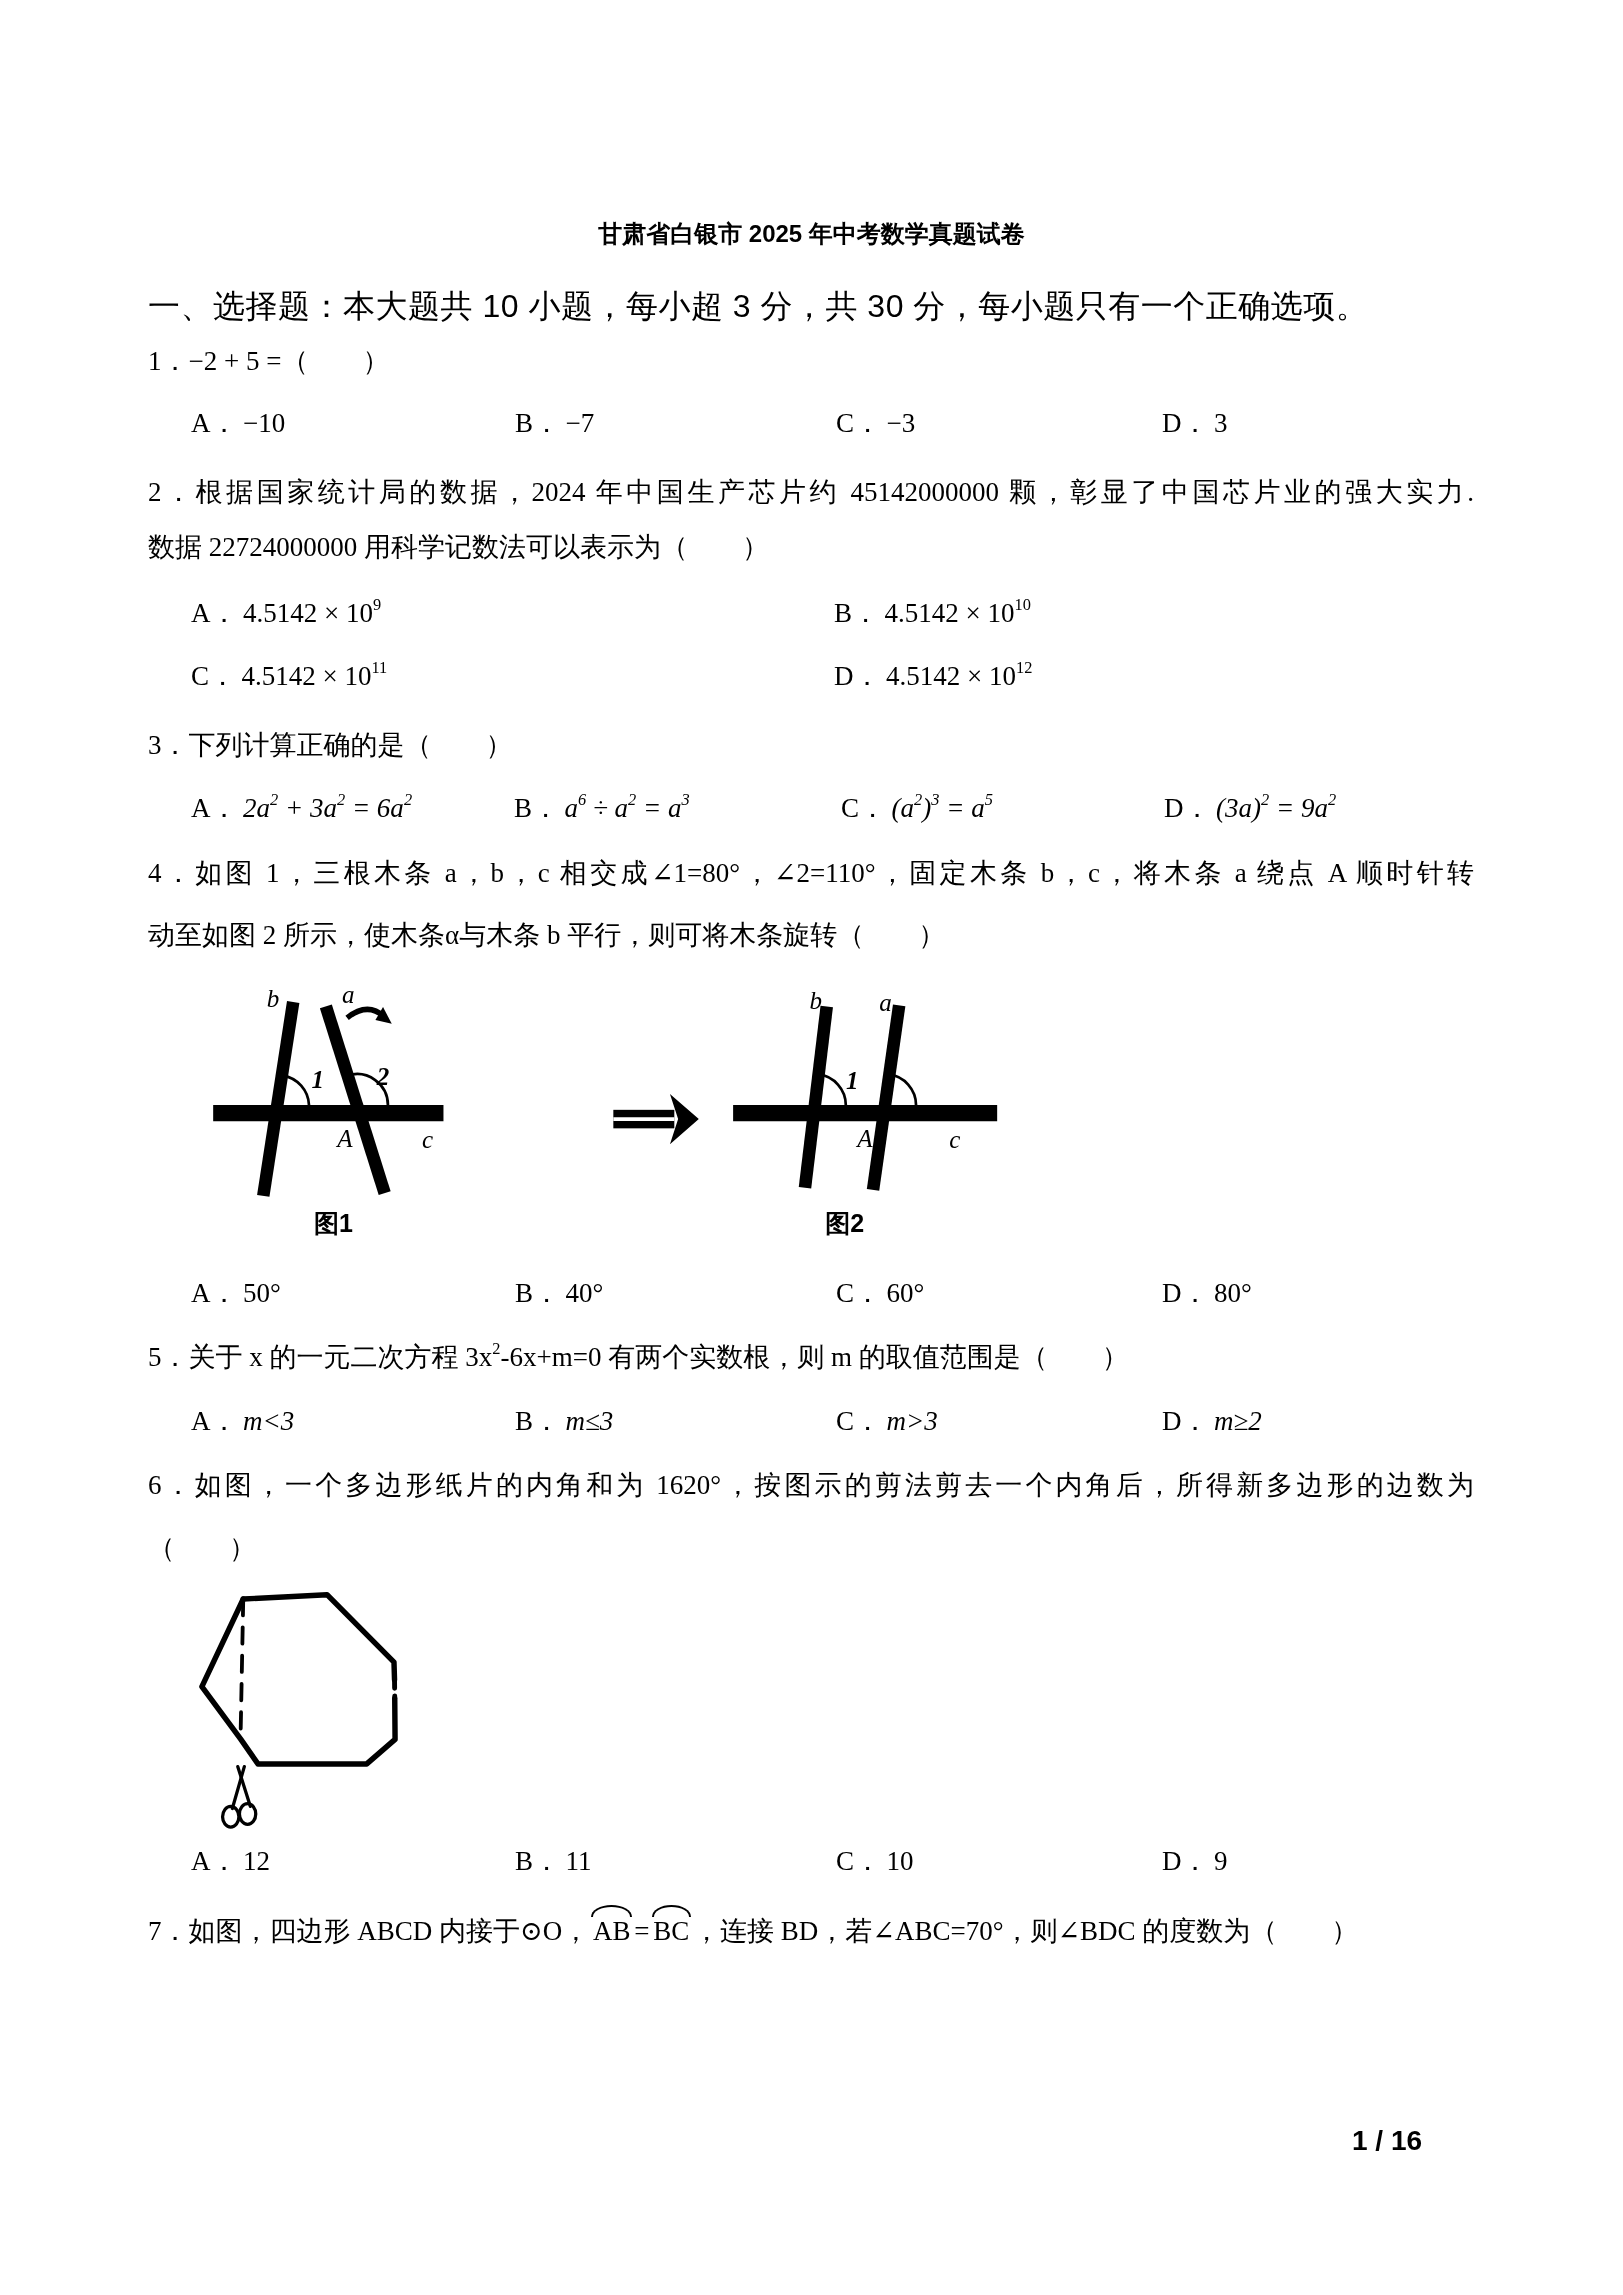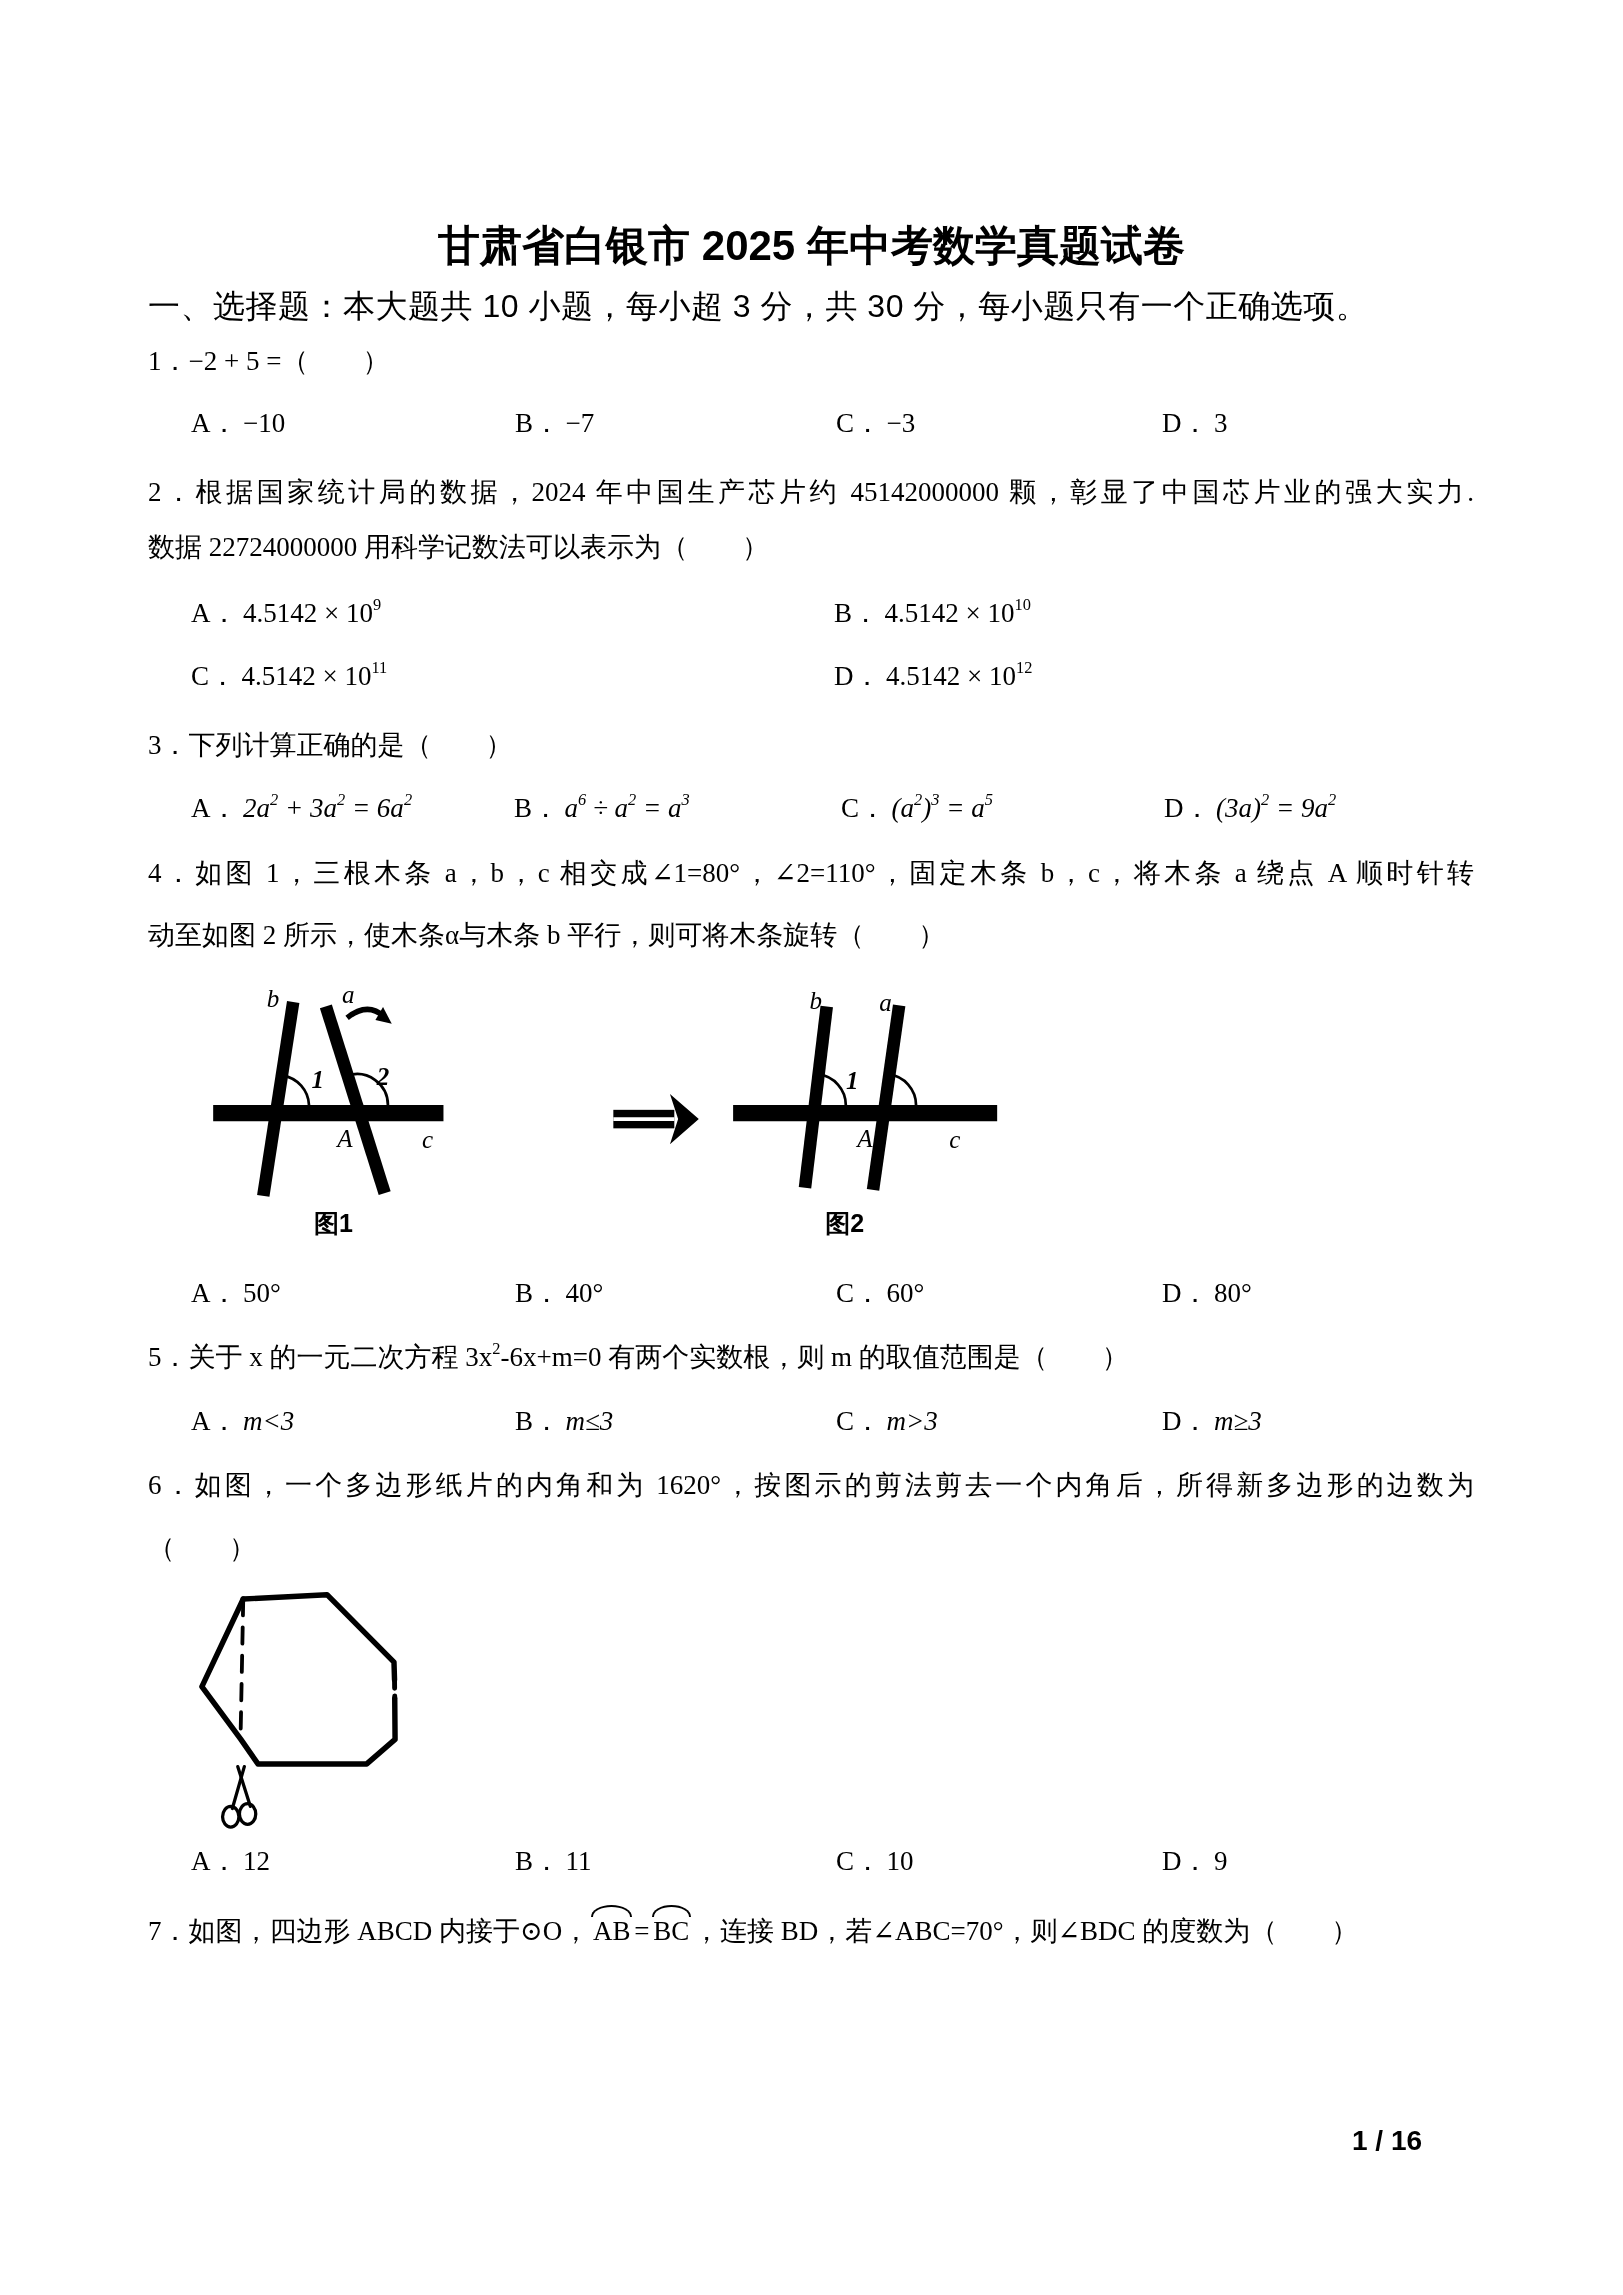--- a/index.html
+++ b/index.html
@@ -1,21 +1,21 @@
 <!DOCTYPE html>
 <html style="font-size:8.7px"><head>
 <meta charset="utf-8">
 <style>
   html,body{margin:0;padding:0}
   body{width:1623px;height:2295px;position:relative;background:#ffffff;color:#000;
        font-family:"Liberation Serif","DejaVu Serif",serif;}
   .abs{position:absolute;white-space:nowrap}
   .t50{font-size:27px;line-height:35px}
   .title{font-family:"Liberation Sans","DejaVu Sans",sans-serif;font-weight:bold;
-         font-size:42px;width:100%;text-align:center;left:0;top:218px}
+         font-size:24px;width:100%;text-align:center;left:0;top:218px}
   .heading{font-family:"Liberation Sans","DejaVu Sans",sans-serif;font-weight:normal;
            font-size:32px;letter-spacing:0.5px;left:148px;top:285px}
   .justify{white-space:normal;width:1326px;text-align:justify;text-align-last:justify}
   .opt-label{margin-right:5.5px}
   sup{font-size:16.4px;line-height:0;vertical-align:12px}
   .math{font-style:italic}
   .arc{position:relative;display:inline-block;padding:0 1.6px;margin:0 2.2px}
   .arc::before{content:"";position:absolute;left:0;right:0;top:-8.7px;height:9.8px;
                border-top:2.2px solid #000;border-left:2.2px solid #000;border-right:2.2px solid #000;
                border-radius:50% 50% 0 0 / 100% 100% 0 0}
@@ -102,21 +102,21 @@
 
   <div class="abs t50" style="left:191px;top:1276px"><span class="opt-label">A．</span><span>50°</span></div>
   <div class="abs t50" style="left:515px;top:1276px"><span class="opt-label">B．</span><span>40°</span></div>
   <div class="abs t50" style="left:836px;top:1276px"><span class="opt-label">C．</span><span>60°</span></div>
   <div class="abs t50" style="left:1162px;top:1276px"><span class="opt-label">D．</span><span>80°</span></div>
 
   <div class="abs t50" style="left:148px;top:1340px"><span>5．关于 x 的一元二次方程 3x</span><sup>2</sup><span>-6x+m=0 有两个实数根，则 m 的取值范围是（　　）</span></div>
   <div class="abs t50" style="left:191px;top:1404px"><span class="opt-label">A．</span><span class="math">m&lt;3</span></div>
   <div class="abs t50" style="left:515px;top:1404px"><span class="opt-label">B．</span><span class="math">m≤3</span></div>
   <div class="abs t50" style="left:836px;top:1404px"><span class="opt-label">C．</span><span class="math">m&gt;3</span></div>
-  <div class="abs t50" style="left:1162px;top:1404px"><span class="opt-label">D．</span><span class="math">m≥3</span></div>
+  <div class="abs t50" style="left:1162px;top:1404px"><span class="opt-label">D．</span><span class="math">m≥2</span></div>
 
   <div class="abs t50 justify" style="left:148px;top:1468px">6．如图，一个多边形纸片的内角和为 1620°，按图示的剪法剪去一个内角后，所得新多边形的边数为</div>
   <div class="abs t50" style="left:148px;top:1531px">（　　）</div>
 
   <svg style="left:191px;top:1584px" width="234" height="251" viewBox="0 0 430 460">
     <g stroke="#000" fill="none" stroke-linejoin="round" stroke-linecap="round">
       <path d="M 96,27 L 250,19 L 373,143 L 374,175" stroke-width="10"></path>
       <path d="M 374,175 L 374.4,210" stroke-width="9" stroke-dasharray="16 14"></path>
       <path d="M 374.4,210 L 375,285 L 323,330 L 123,330 L 91,284 L 20,188 L 96,27" stroke-width="10"></path>
       <line x1="96" y1="27" x2="91" y2="284" stroke-width="7" stroke-dasharray="30 22"></line>

